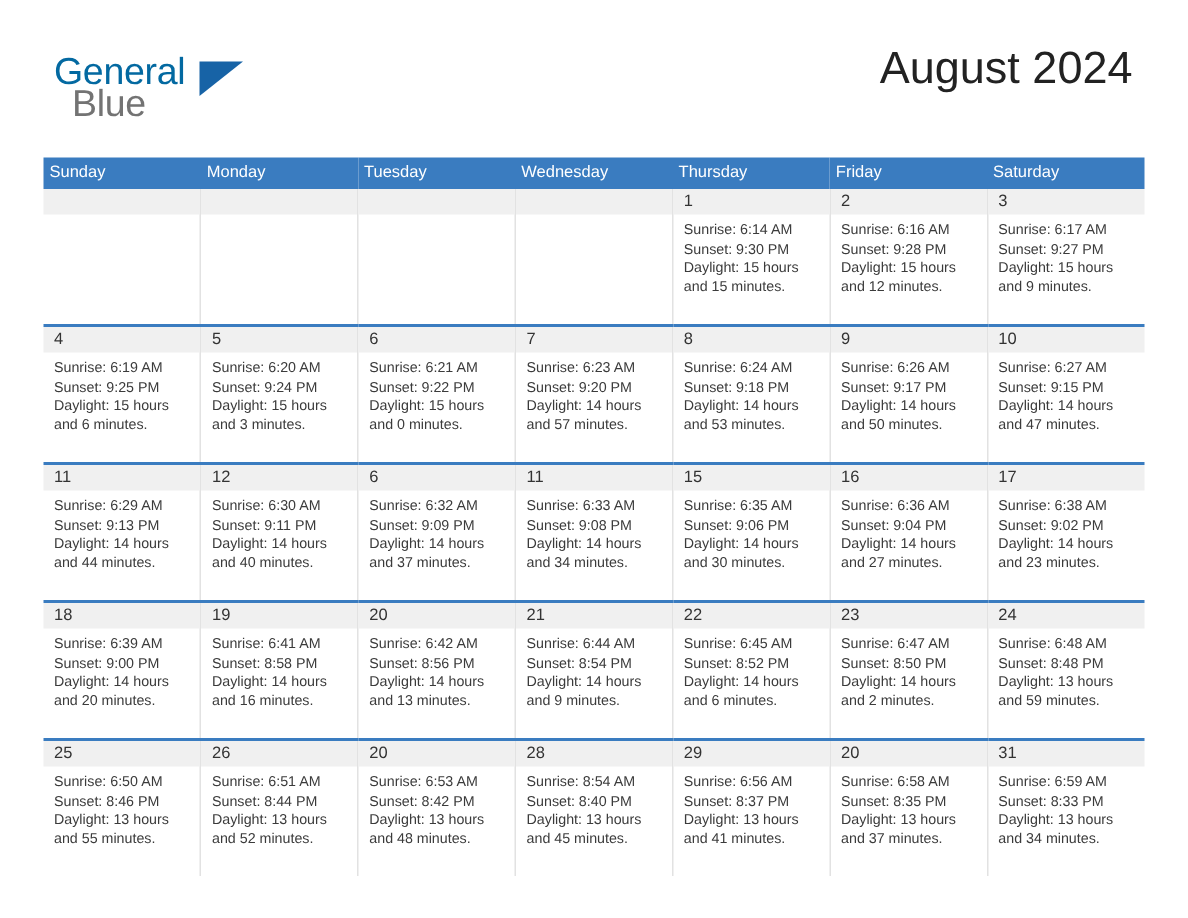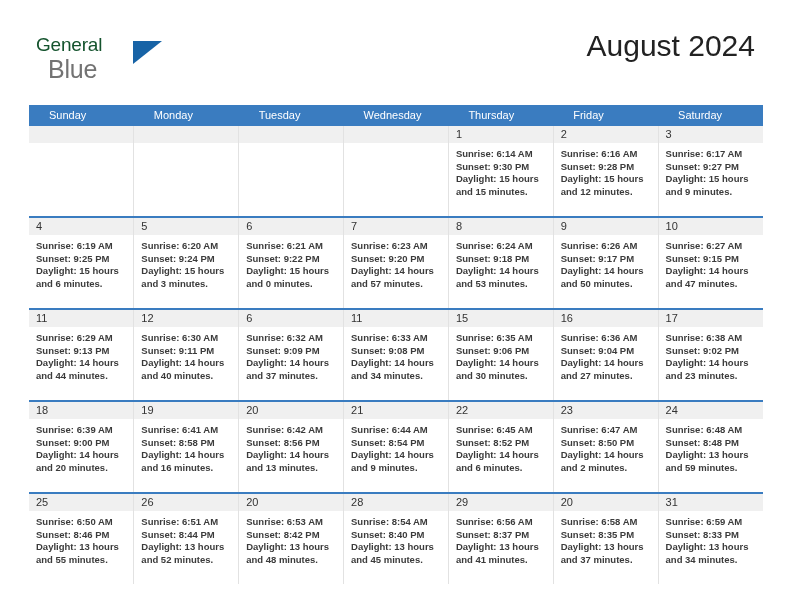--- a/index.html
+++ b/index.html
@@ -34,23 +34,23 @@
     position: absolute;
     left: 36px;
     top: 34px;
     width: 210px;
     height: 54px;
   }
   .brand-general {
     position: absolute;
     left: 0;
     top: 0;
-    font-size: 19px;
+    font-size: 25px;
     letter-spacing: -0.2px;
-    color: #14532d;
+    color: #0369a1;
     font-family: "Liberation Sans", sans-serif;
   }
   .brand-blue {
     position: absolute;
     left: 12px;
     top: 21px;
     font-size: 25px;
     letter-spacing: -0.2px;
     color: #737373;
     font-family: "Liberation Sans", sans-serif;
@@ -102,21 +102,21 @@
     margin: 0;
   }
   .dow-row th {
     background: #3a7cc0;
     color: #ffffff;
     font-size: 11px;
     font-weight: normal;
     text-align: left;
     height: 21px;
     line-height: 21px;
-    padding-left: 20px;
+    padding-left: 4px;
     box-sizing: border-box;
     font-family: "Liberation Sans", sans-serif;
   }
 
   .week-row td {
     vertical-align: top;
     border-top: 2px solid #3a7cc0;
     border-right: 1px solid #e2e2e2;
     background: #ffffff;
     height: 90px;
@@ -146,21 +146,20 @@
   }
   .cell-empty .daynum-band {
     background: #f0f0f0;
   }
   .details {
     padding: 5px 6px 0 7px;
     font-size: 9.5px;
     line-height: 12.6px;
     color: #3b3b3b;
     font-family: "Liberation Sans", sans-serif;
-    font-weight: bold;
   }
   .details div {
     white-space: nowrap;
   }
 </style>
 </head>
 <body>
 
 <div class="page">
 

